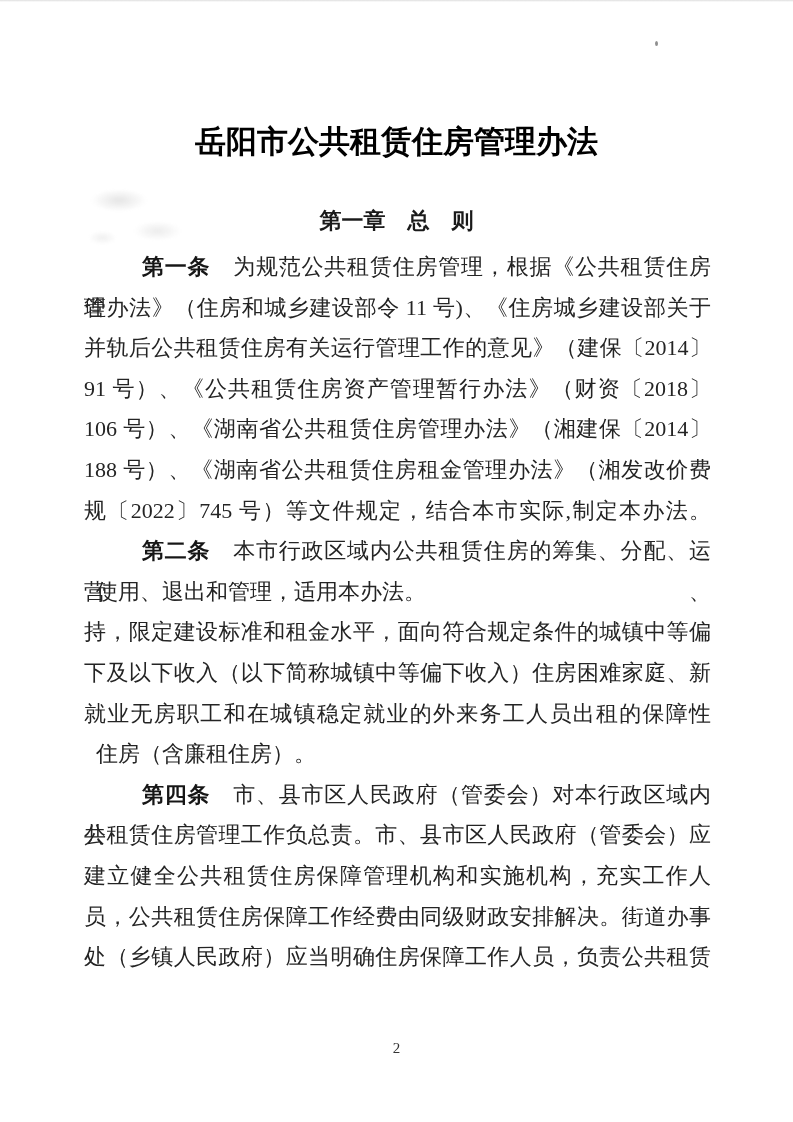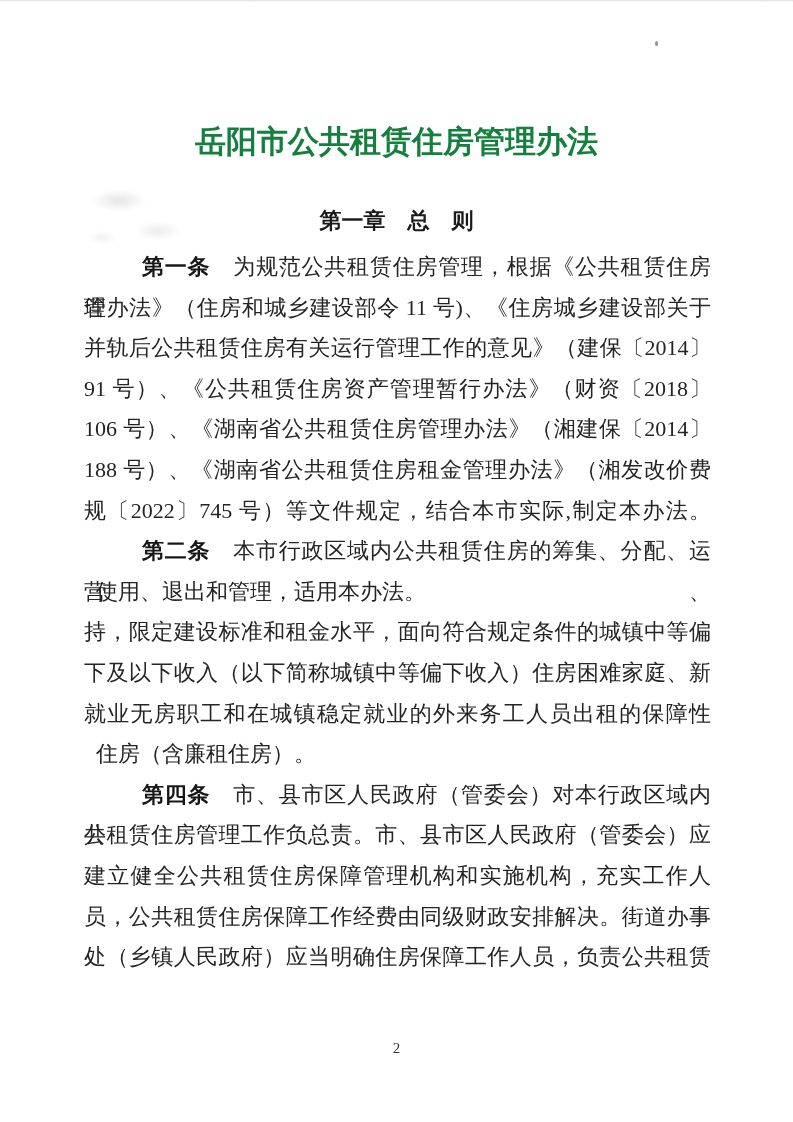--- a/index.html
+++ b/index.html
@@ -44,21 +44,21 @@
     opacity: 0.75;
   }
   .doc-title {
     position: absolute;
     top: 122px; left: 0;
     width: 100%;
     text-align: center;
     font-size: 31px;
     line-height: 40px;
     font-weight: 700;
-    color: #15803d;
+    color: #000000;
     letter-spacing: 0px;
   }
   .chapter-heading {
     position: absolute;
     top: 208px; left: 0;
     width: 100%;
     text-align: center;
     font-size: 22px;
     line-height: 30px;
     font-weight: 700;

